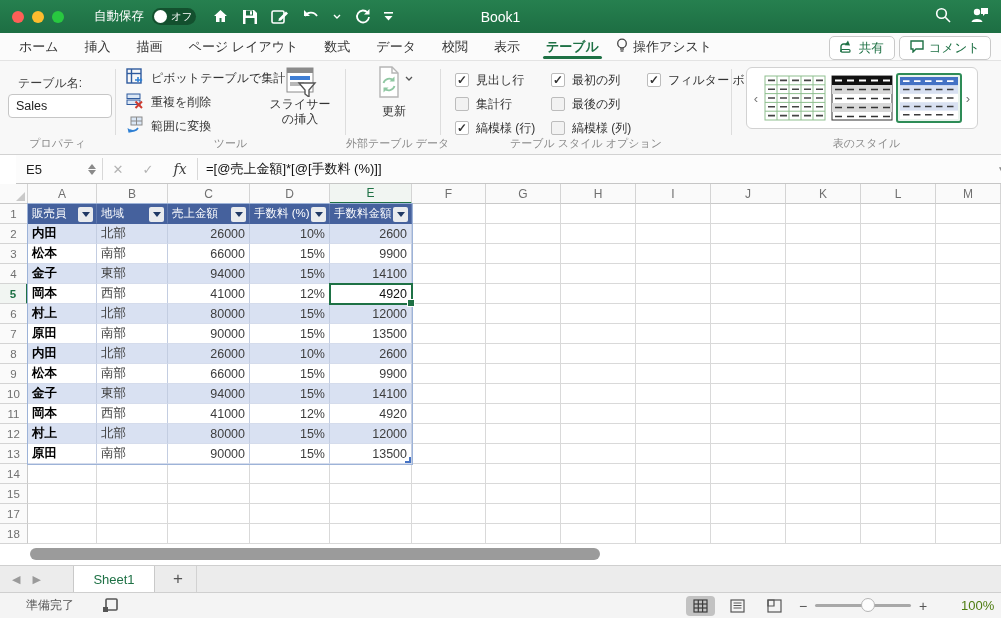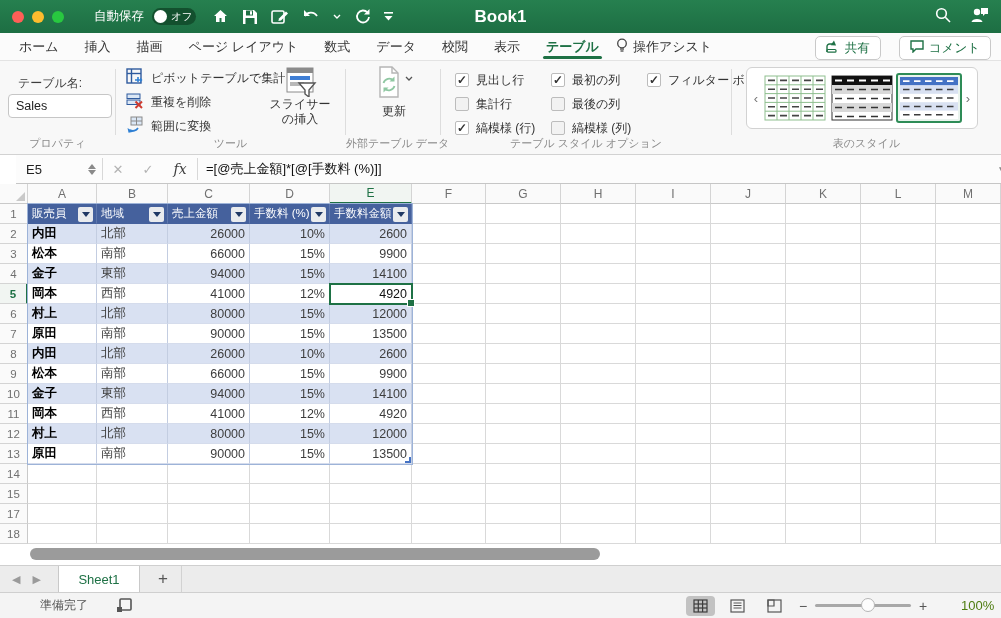--- a/index.html
+++ b/index.html
@@ -14,33 +14,33 @@
   .light{width:12px;height:12px;border-radius:50%}
   .red{background:#ff5f57}.yellow{background:#febc2e}.green{background:#28c840}
   .autosave{color:#fff;font-size:12.5px;margin-left:30px}
   .toggle{width:44px;height:17px;border-radius:9px;background:#13502e;margin-left:8px;
           display:flex;align-items:center;position:relative}
   .knob{width:13px;height:13px;border-radius:50%;background:#fff;margin-left:2px}
   .toggle-txt{color:#fff;font-size:10.5px;margin-left:4px}
   .qat{display:flex;align-items:center;gap:13px;margin-left:16px}
   .qat svg{display:block}
   .title-center{left:0;right:0;top:0;height:33px;display:flex;align-items:center;justify-content:center;
-                color:#fff;font-size:17px;font-weight:700;pointer-events:none}
+                color:#fff;font-size:14px;font-weight:400;pointer-events:none}
   .tb-right{position:absolute;right:12px;top:0;height:33px;display:flex;align-items:center;gap:18px}
 
   
   .tabbar{top:33px;left:0;width:1001px;height:28px;background:#fbfbfb;display:flex;align-items:center;
           border-bottom:1px solid #e3e3e3;box-sizing:border-box}
   .tabs{display:flex;align-items:center;margin-left:6px}
   .tab{font-size:13px;color:#333;padding:0 13px;height:27px;display:flex;align-items:center;position:relative}
   .tab.active{color:#1e7145;font-weight:700}
   .tab.active:after{content:"";position:absolute;left:10px;right:10px;bottom:1px;height:3px;
                     background:#1e7145;border-radius:2px}
   .assist{display:flex;align-items:center;gap:5px;font-size:13px;color:#333;margin-left:4px}
-  .tab-actions{position:absolute;right:10px;top:36px;display:flex;gap:18px}
+  .tab-actions{position:absolute;right:10px;top:36px;display:flex;gap:4px}
   .pill-btn{display:flex;align-items:center;gap:5px;border:1px solid #c9c9c9;border-radius:5px;
             background:#fff;color:#1e7145;font-size:12.5px;height:22px;padding:0 10px}
 
   
   .ribbon{top:61px;left:0;width:1001px;height:94px;background:#f8f8f8;border-bottom:1px solid #d2d2d2;
           box-sizing:border-box}
   .gdiv{position:absolute;top:8px;height:66px;width:1px;background:#ddd}
   .glabel{position:absolute;bottom:4px;font-size:11px;color:#8a8a8a;text-align:center;width:100%}
   .group{position:absolute;top:0;height:94px}
   .tn-label{position:absolute;left:18px;top:14px;font-size:12px;color:#3d3d3d}
@@ -105,27 +105,27 @@
   .selbox{pointer-events:none;border:2px solid #1e7145;box-sizing:border-box;background:transparent}
   .fillhandle{position:absolute;width:6px;height:6px;background:#1e7145;border:1px solid #fff;box-sizing:content-box}
   .t-resize{position:absolute;width:6px;height:6px;border-right:2px solid #4472c4;border-bottom:2px solid #4472c4;box-sizing:border-box}
   .hscroll{position:absolute;left:30px;top:364px;width:570px;height:12px;border-radius:6px;background:#9b9b9b}
 
   
   .sheetbar{top:565px;left:0;width:1001px;height:28px;background:#ececec;border-top:1px solid #cfcfcf;
             border-bottom:1px solid #cfcfcf;box-sizing:border-box;display:flex;align-items:center}
   .nav-arrows{display:flex;gap:12px;margin-left:12px;color:#9a9a9a;font-size:11px;width:40px}
   .stab{height:26px;background:#fff;border-left:1px solid #c9c9c9;border-right:1px solid #c9c9c9;
-        min-width:80px;display:flex;align-items:center;justify-content:center;color:#1e7145;font-size:13px;margin-left:6px}
+        min-width:80px;display:flex;align-items:center;justify-content:center;color:#1e7145;font-size:13px;margin-left:21px}
   .addsheet{font-size:17px;color:#555;margin-left:13px;width:20px;text-align:center}
   .sb-div{width:1px;height:26px;background:#d2d2d2;margin-left:8px}
 
   
   .statusbar{top:593px;left:0;width:1001px;height:25px;background:#f4f4f4;display:flex;align-items:center}
-  .ready{font-size:12px;color:#555;margin-left:40px}
+  .ready{font-size:12px;color:#555;margin-left:26px}
   .macro{margin-left:28px;display:flex}
   .views{position:absolute;left:686px;display:flex;gap:8px;align-items:center}
   .viewbtn{width:29px;height:20px;border-radius:4px;display:flex;align-items:center;justify-content:center}
   .viewbtn.sel{background:#c2c2c2}
   .zoomctl{position:absolute;left:795px;display:flex;align-items:center}
   .zminus,.zplus{color:#555;font-size:14px;width:16px;text-align:center}
   .ztrack{width:96px;height:3px;background:#a8a8a8;border-radius:2px;margin:0 4px;position:relative}
   .zthumb{position:absolute;left:46px;top:-6px;width:14px;height:14px;border-radius:50%;background:#fdfdfd;
           border:1px solid #b5b5b5;box-sizing:border-box}
   .zlabel{font-size:13px;color:#4d7c0f;margin-left:30px}

